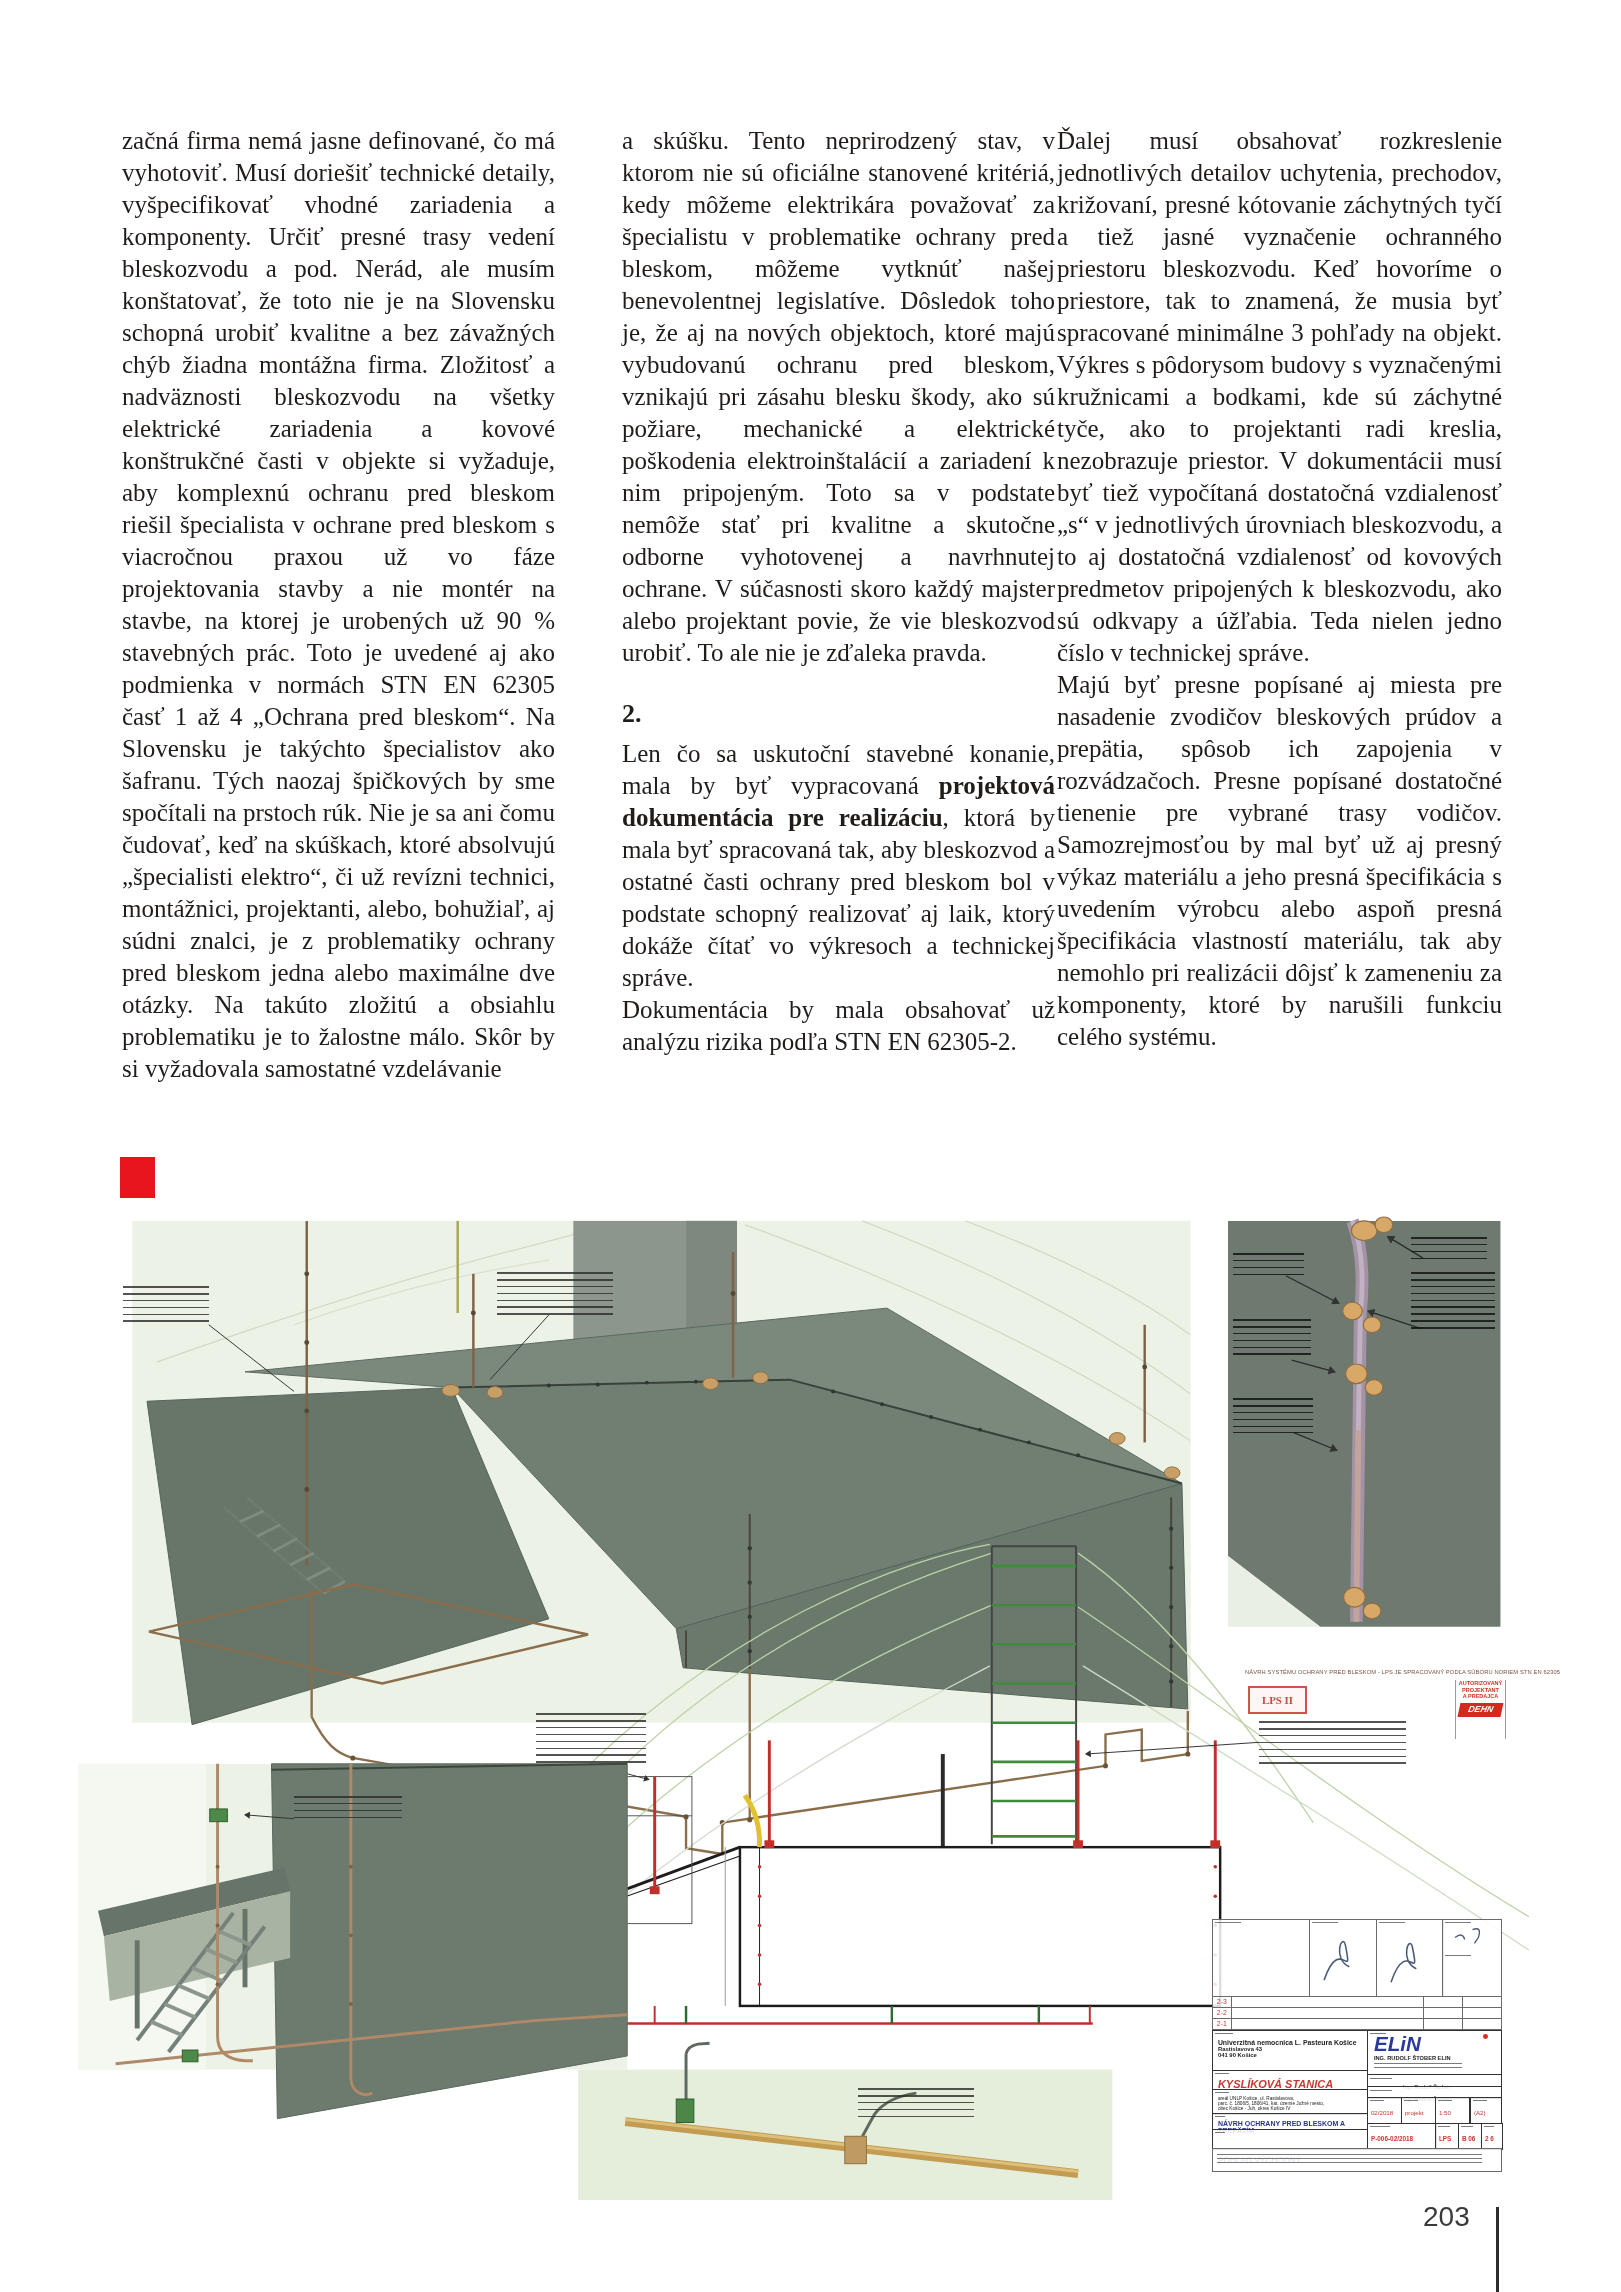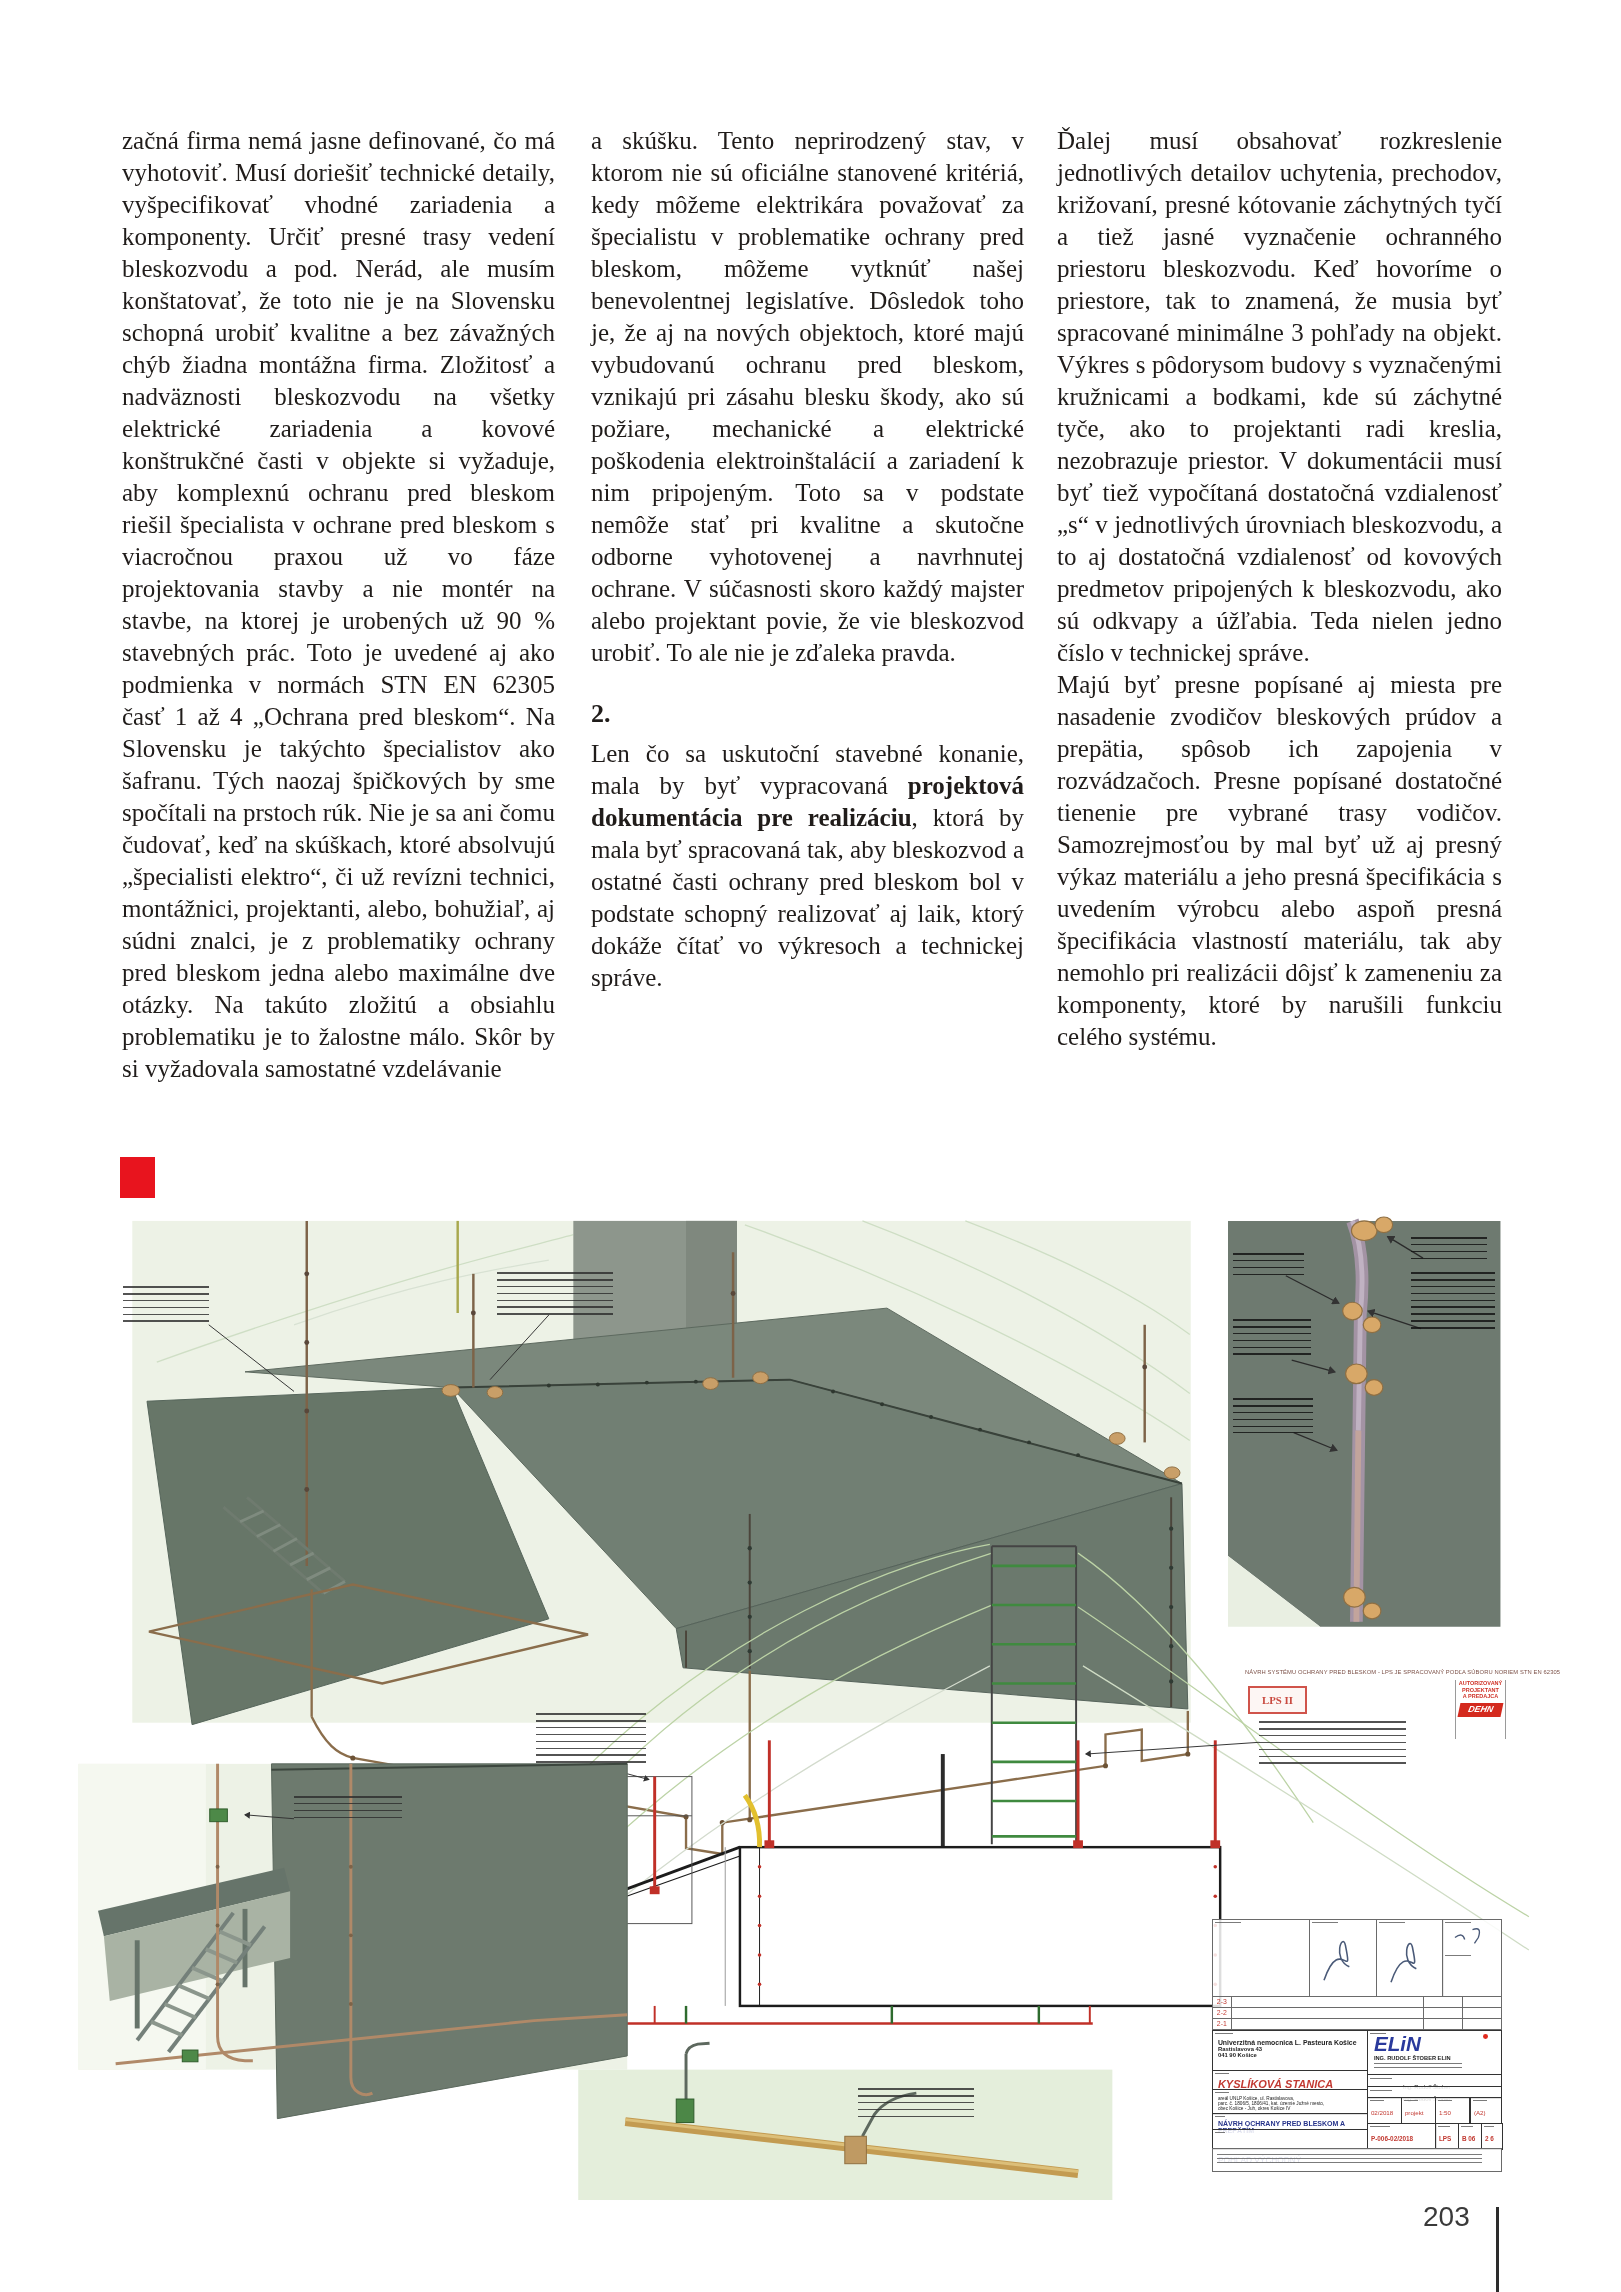--- a/index.html
+++ b/index.html
@@ -4,21 +4,21 @@
 <style>
   html,body{margin:0;padding:0;background:#fff;}
   .page{position:relative;width:1621px;height:2293px;background:#ffffff;overflow:hidden;
         font-family:"Liberation Serif", serif;color:#201c1a;}
   
   .col{position:absolute;top:125px;width:433px;font-size:25px;line-height:32px;
        text-align:justify;color:#201c1a;}
   .col p{margin:0;}
   .col p + p{margin-top:0;}
   #col1{left:122px;}
-  #col2{left:591px;}
+  #col2{left:622px;}
   #col3{left:1057px;width:445px;}
   .h2{display:flex;gap:11.8px;font-weight:700;font-size:26px;line-height:32px;
       margin:29px 0 7.8px 0;text-align:left;}
   .h2 .hnum{flex:0 0 25.5px;}
   
   .cap-marker{position:absolute;left:120px;top:1157px;width:35px;height:41px;}
   .cap-text{position:absolute;left:174px;top:1165px;font-family:"Liberation Sans",sans-serif;
             font-size:22.5px;color:#3f3f3f;letter-spacing:0.2px;}
   
   .fig-svg{position:absolute;left:0;top:1215px;width:1621px;height:985px;}
@@ -63,20 +63,21 @@
   <div class="col" id="col1">
     <p>začná firma nemá jasne definované, čo má vyhotoviť. Musí doriešiť technické detaily, vyšpecifikovať vhodné zariadenia a komponenty. Určiť presné trasy vedení bleskozvodu a pod. Nerád, ale musím konštatovať, že toto nie je na Slovensku schopná urobiť kvalitne a bez závažných chýb žiadna montážna firma. Zložitosť a nadväznosti bleskozvodu na všetky elektrické zariadenia a kovové konštrukčné časti v objekte si vyžaduje, aby komplexnú ochranu pred bleskom riešil špecialista v ochrane pred bleskom s viacročnou praxou už vo fáze projektovania stavby a nie montér na stavbe, na ktorej je urobených už 90 % stavebných prác. Toto je uvedené aj ako podmienka v normách STN EN 62305 časť 1 až 4 „Ochrana pred bleskom“. Na Slovensku je takýchto špecialistov ako šafranu. Tých naozaj špičkových by sme spočítali na prstoch rúk. Nie je sa ani čomu čudovať, keď na skúškach, ktoré absolvujú „špecialisti elektro“, či už revízni technici, montážnici, projektanti, alebo, bohužiaľ, aj súdni znalci, je z problematiky ochrany pred bleskom jedna alebo maximálne dve otázky. Na takúto zložitú a obsiahlu problematiku je to žalostne málo. Skôr by si vyžadovala samostatné vzdelávanie</p>
   </div>
 
   <div class="col" id="col2">
     <p>a skúšku. Tento neprirodzený stav, v ktorom nie sú oficiálne stanovené kritériá, kedy môžeme elektrikára považovať za špecialistu v problematike ochrany pred bleskom, môžeme vytknúť našej benevolentnej legislatíve. Dôsledok toho je, že aj na nových objektoch, ktoré majú vybudovanú ochranu pred bleskom, vznikajú pri zásahu blesku škody, ako sú požiare, mechanické a elektrické poškodenia elektroinštalácií a zariadení k nim pripojeným. Toto sa v podstate nemôže stať pri kvalitne a skutočne odborne vyhotovenej a navrhnutej ochrane. V súčasnosti skoro každý majster alebo projektant povie, že vie bleskozvod urobiť. To ale nie je zďaleka pravda.</p>
     <div class="h2">
       <span class="hnum">2.</span>
     </div>
     <p><span>Len čo sa uskutoční stavebné konanie, mala by byť vypracovaná </span><b>projektová dokumentácia pre realizáciu</b><span>, ktorá by mala byť spracovaná tak, aby bleskozvod a ostatné časti ochrany pred bleskom bol v podstate schopný realizovať aj laik, ktorý dokáže čítať vo výkresoch a technickej správe.</span></p>
+    <p>Dokumentácia by mala obsahovať už analýzu rizika podľa STN EN 62305-2.</p>
   </div>
 
   <div class="col" id="col3">
     <p>Ďalej musí obsahovať rozkreslenie jednotlivých detailov uchytenia, prechodov, križovaní, presné kótovanie záchytných tyčí a tiež jasné vyznačenie ochranného priestoru bleskozvodu. Keď hovoríme o priestore, tak to znamená, že musia byť spracované minimálne 3 pohľady na objekt. Výkres s pôdorysom budovy s vyznačenými kružnicami a bodkami, kde sú záchytné tyče, ako to projektanti radi kreslia, nezobrazuje priestor. V dokumentácii musí byť tiež vypočítaná dostatočná vzdialenosť „s“ v jednotlivých úrovniach bleskozvodu, a to aj dostatočná vzdialenosť od kovových predmetov pripojených k bleskozvodu, ako sú odkvapy a úžľabia. Teda nielen jedno číslo v technickej správe.</p>
     <p>Majú byť presne popísané aj miesta pre nasadenie zvodičov bleskových prúdov a prepätia, spôsob ich zapojenia v rozvádzačoch. Presne popísané dostatočné tienenie pre vybrané trasy vodičov. Samozrejmosťou by mal byť už aj presný výkaz materiálu a jeho presná špecifikácia s uvedením výrobcu alebo aspoň presná špecifikácia vlastností materiálu, tak aby nemohlo pri realizácii dôjsť k zameneniu za komponenty, ktoré by narušili funkciu celého systému.</p>
   </div>
 
   <div class="cap-marker" style="background:#e8141e;"></div>
 
   <svg class="fig-svg" viewBox="0 1240 1654 1005">

